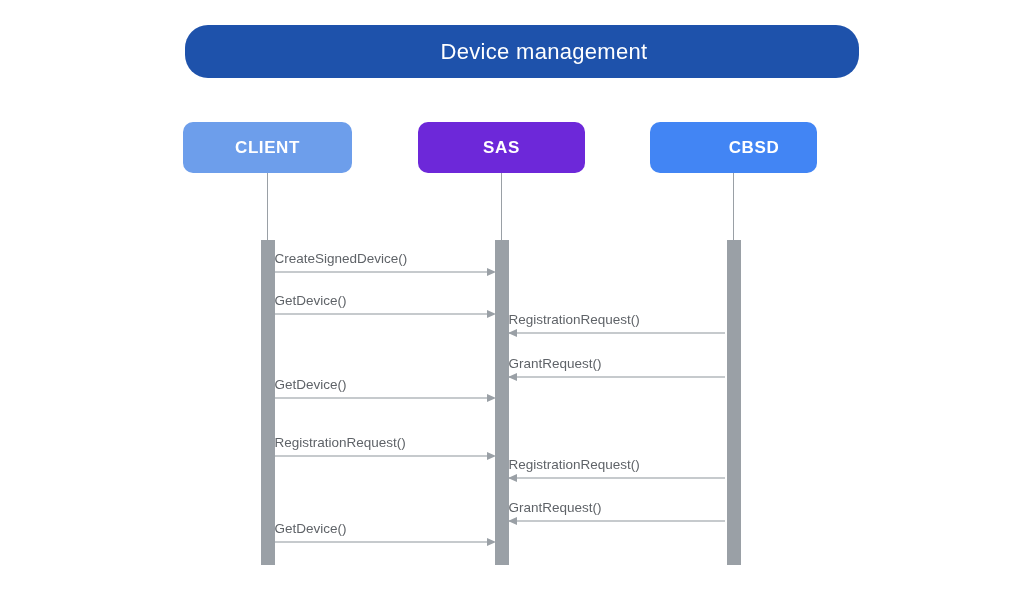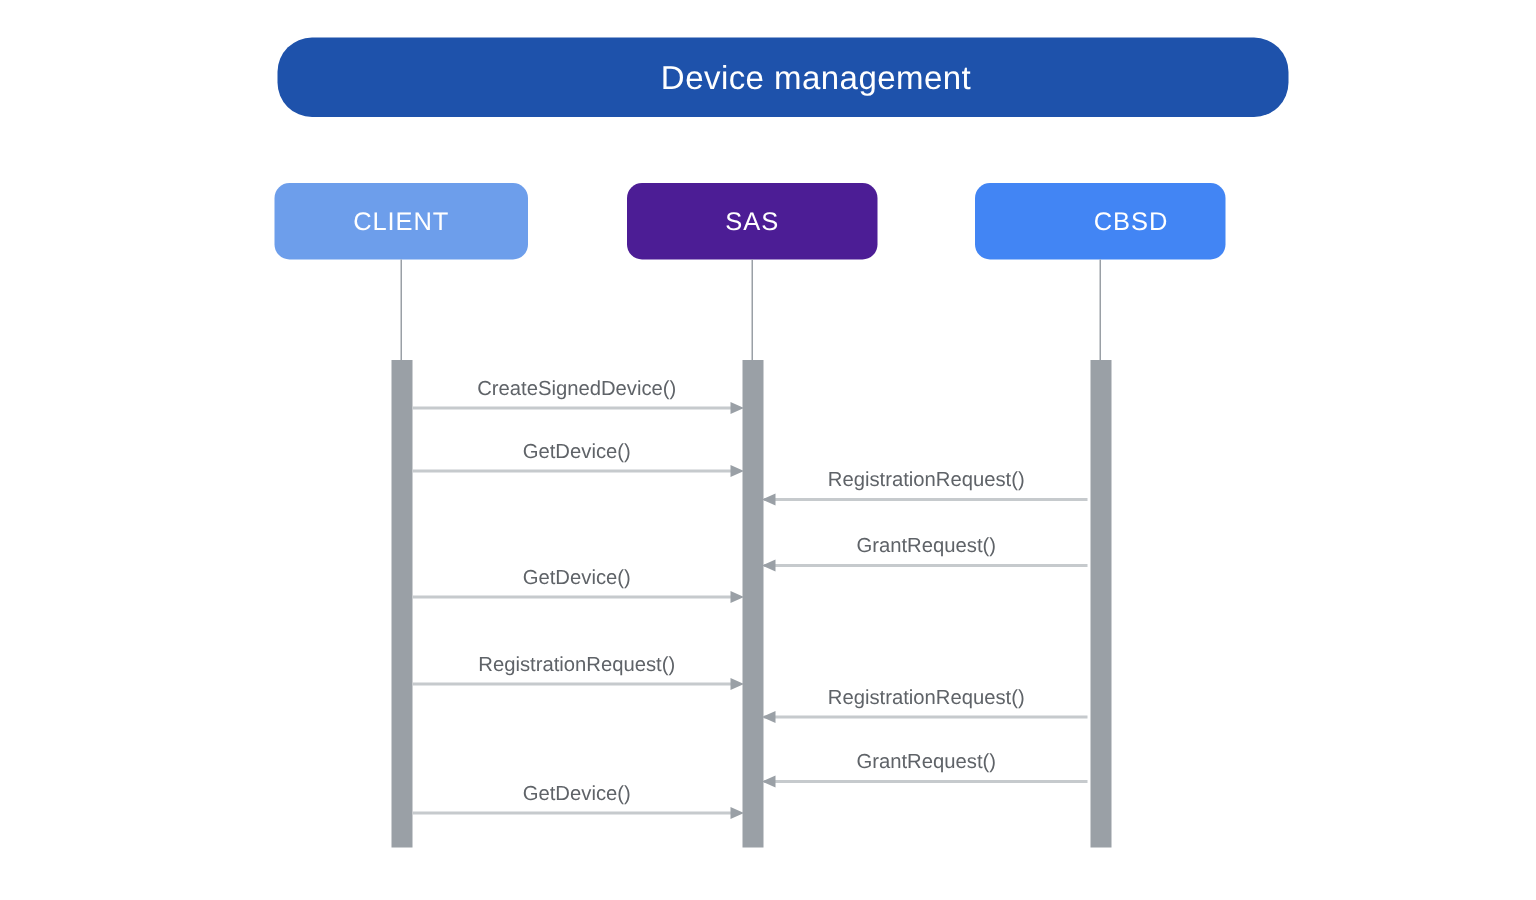--- a/index.html
+++ b/index.html
@@ -22,21 +22,21 @@
     font-size: 22px;
     letter-spacing: 0.3px;
     padding-left: 44px;
   }
   .actor-box {
     position: absolute;
     border-radius: 10px;
     display: flex; align-items: center; justify-content: center;
     color: #ffffff;
     font-size: 17px;
-    font-weight: normal;
+    font-weight: bold;
     letter-spacing: 0.6px;
   }
   .lifeline {
     position: absolute;
     width: 1.5px;
     background: var(--lifeline, #9aa0a6);
   }
   .activation-bar {
     position: absolute;
     background: var(--activation-bar, #9aa0a6);
@@ -54,39 +54,39 @@
     width: 0; height: 0;
     border-top: 4px solid transparent;
     border-bottom: 4px solid transparent;
   }
   .msg-arrowhead.right { right: -1px; border-left: 9px solid var(--arrow-head, #9aa0a6); }
   .msg-arrowhead.left  { left: -1px;  border-right: 9px solid var(--arrow-head, #9aa0a6); }
   .msg-label {
     position: absolute;
     bottom: 7px;
     width: 100%;
-    text-align: center;
+    text-align: left;
     color: var(--message-text, #5f6368);
     font-size: 13.5px;
     white-space: nowrap;
     margin-top: 36px;
   }
 </style>
 </head>
 <body>
 
 <div class="canvas">
   <div class="title-banner">Device management</div>
   <div id="actors">
       <div class="actor-box" style="left: 183px; top: 122px; width: 169px; height: 51px; background: rgb(109, 158, 235);">
         <div class="actor-label" style="position: static;">CLIENT</div>
       </div>
       <div class="lifeline" style="left: 266.75px; top: 173px; height: 67px;"></div>
       <div class="activation-bar" style="left: 260.5px; top: 240px; width: 14px; height: 325px;"></div>
-      <div class="actor-box" style="left: 418px; top: 122px; width: 167px; height: 51px; background: #4c1d95;">
+      <div class="actor-box" style="left: 418px; top: 122px; width: 167px; height: 51px; background: #6d28d9;">
         <div class="actor-label" style="position: static;">SAS</div>
       </div>
       <div class="lifeline" style="left: 500.75px; top: 173px; height: 67px;"></div>
       <div class="activation-bar" style="left: 494.5px; top: 240px; width: 14px; height: 325px;"></div>
       <div class="actor-box" style="left: 650px; top: 122px; width: 167px; height: 51px; background: rgb(66, 133, 244);">
         <div class="actor-label" style="position: static; margin-left: 41px;">CBSD</div>
       </div>
       <div class="lifeline" style="left: 732.75px; top: 173px; height: 67px;"></div>
       <div class="activation-bar" style="left: 726.5px; top: 240px; width: 14px; height: 325px;"></div>
     </div>

